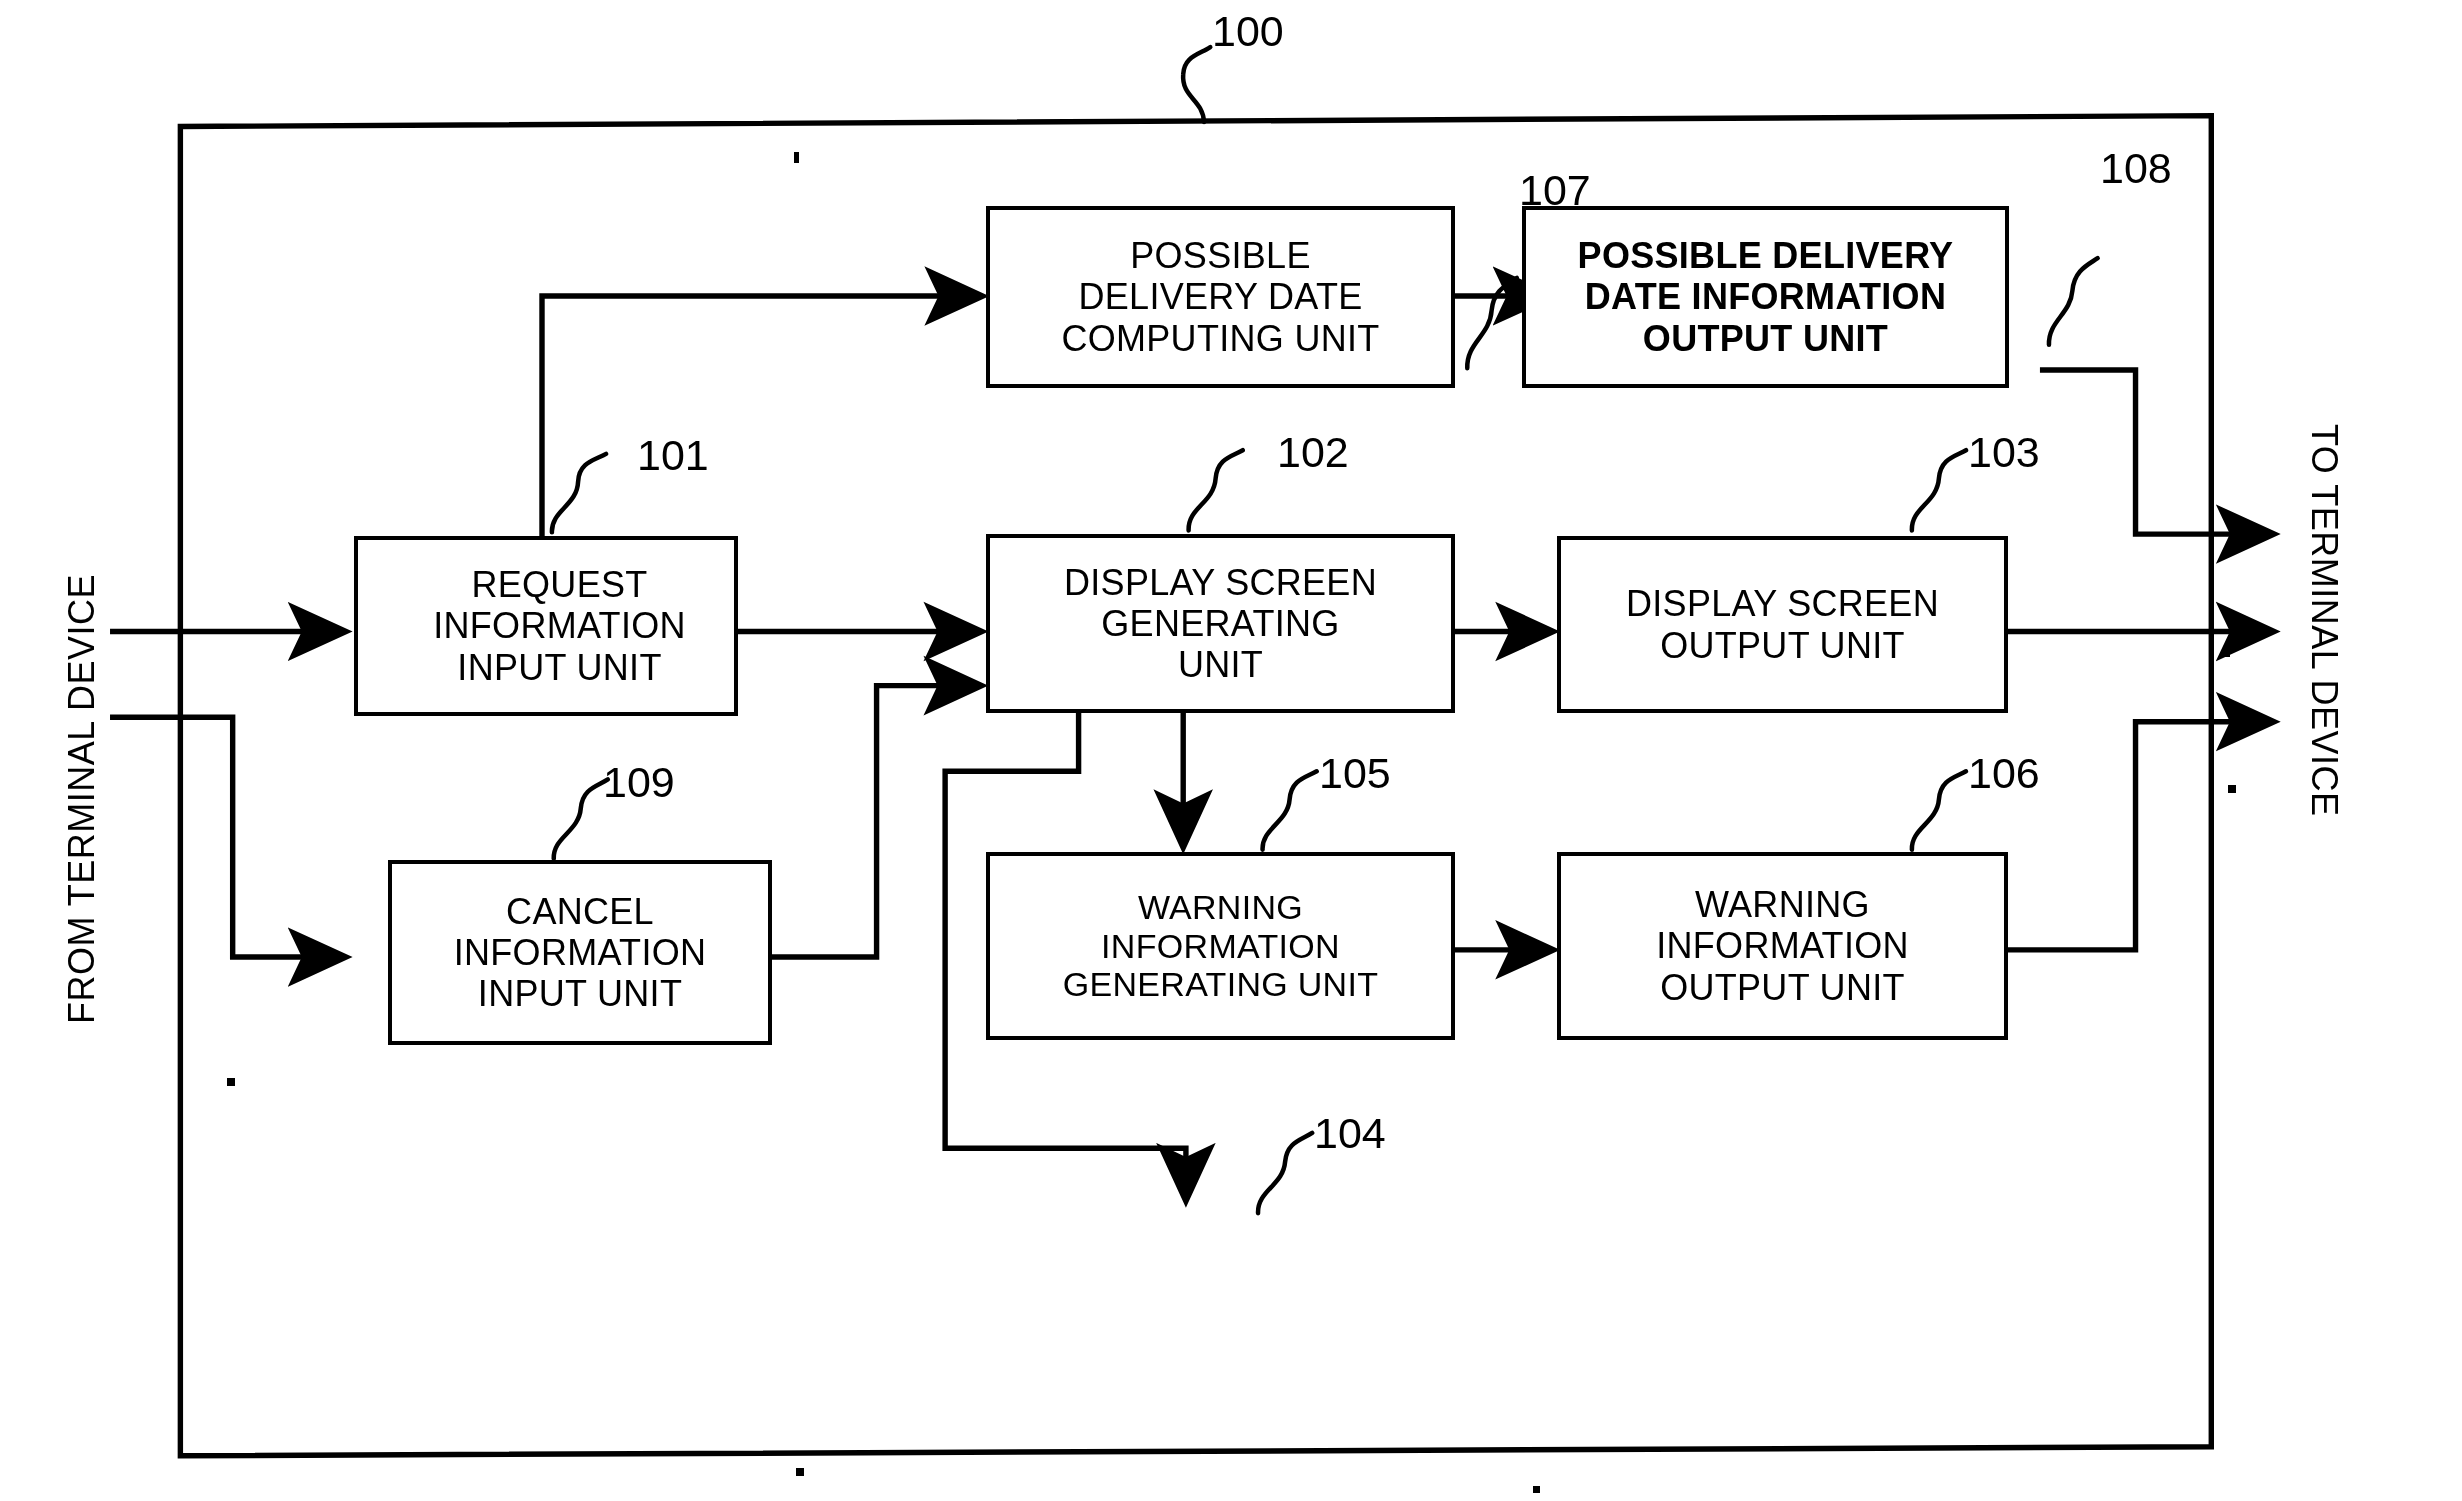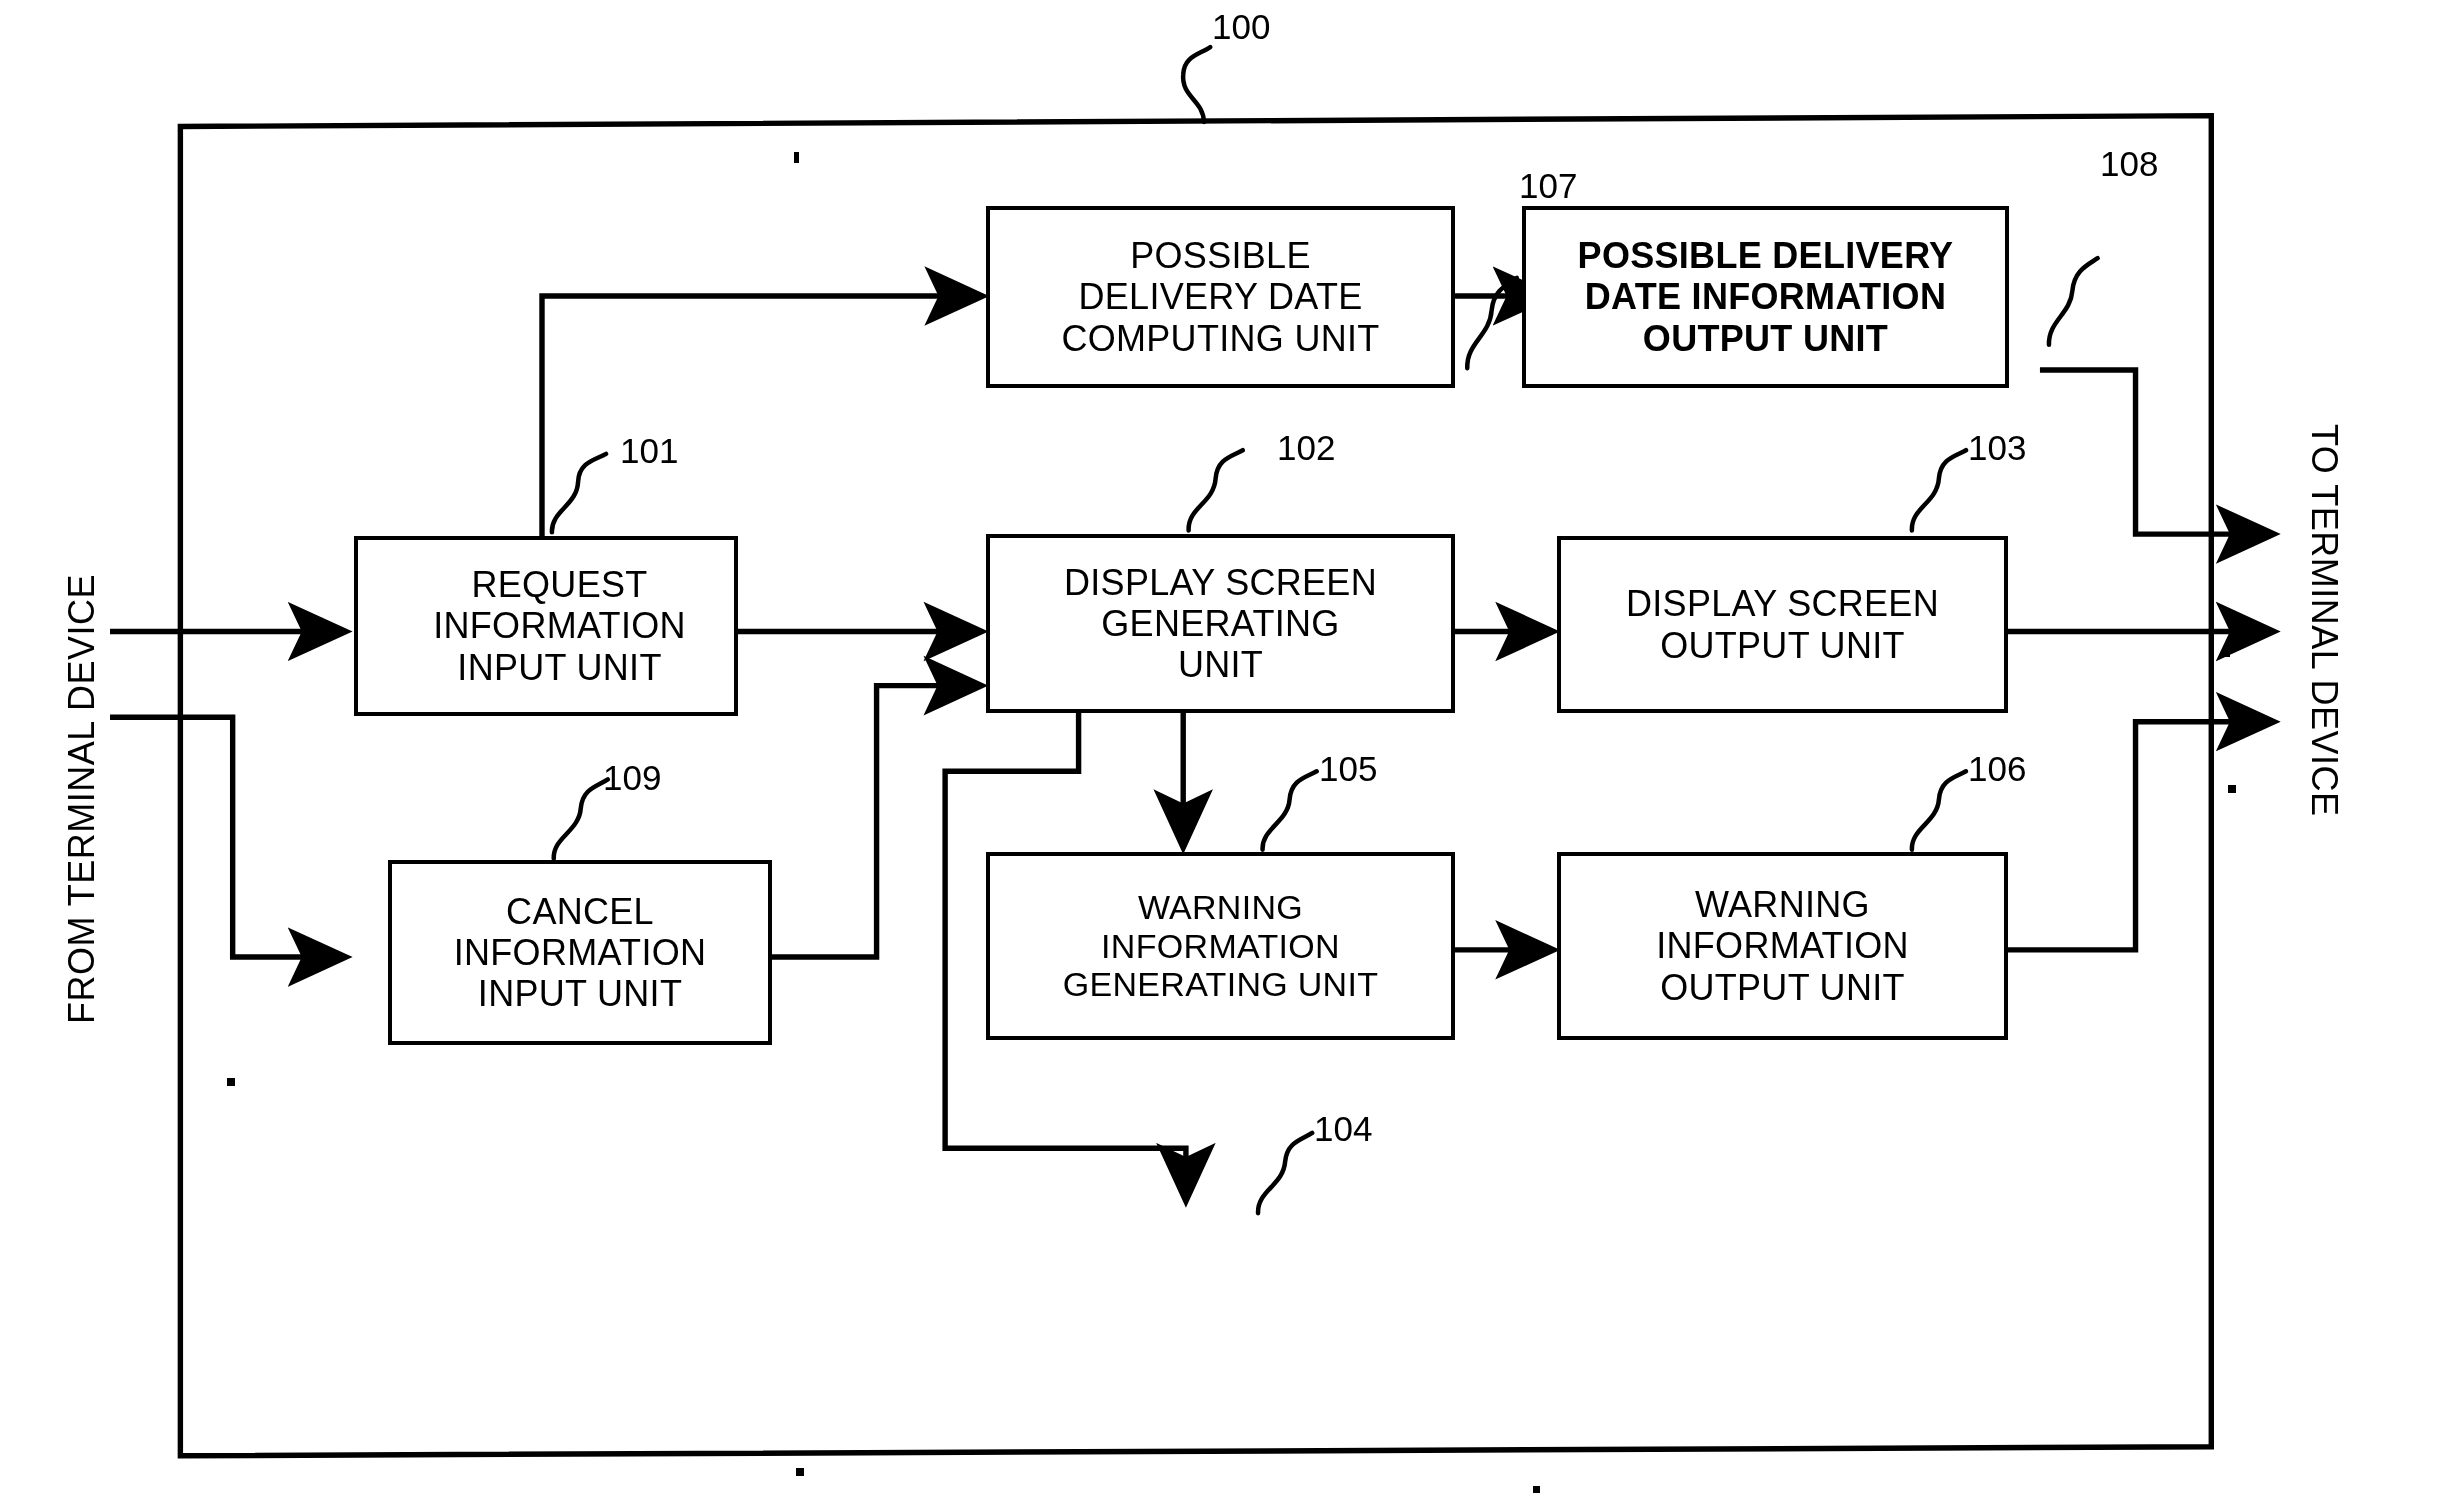--- a/index.html
+++ b/index.html
@@ -41,21 +41,21 @@
     letter-spacing: 0.3px;
     color: #000;
     white-space: pre-line;
     padding: 0 5.4px;
   }
   .unit.narrowtext .label { font-size: 34px; }
 
   
   .ref {
     position: absolute;
-    font-size: 35px;
+    font-size: 43px;
     color: #000;
     z-index: 9;
     white-space: nowrap;
   }
 
   
   .side-caption {
     position: absolute;
     font-size: 36px;
     letter-spacing: 0.5px;
@@ -130,21 +130,21 @@
   <div class="speck" style="left:796px;  top:1468px; width:8px;  height:8px;"></div>
   <div class="speck" style="left:1533px; top:1486px; width:7.2px;  height:7.2px;"></div>
   <div class="speck" style="left:2222px; top:649px;  width:8px;  height:8px;"></div>
   <div class="speck" style="left:2228px; top:785px;  width:8px;  height:8px;"></div>
 
   <div class="ref" style="left:1212px; top:7.2px;">100</div>
 
   <div class="ref" style="left:1519px; top:166px;">107</div>
   <div class="ref" style="left:2100px; top:144px;">108</div>
 
-  <div class="ref" style="left:620px; top:431px;">101</div>
+  <div class="ref" style="left:637px; top:431px;">101</div>
   <div class="ref" style="left:1277px; top:428px;">102</div>
   <div class="ref" style="left:1968px; top:428px;">103</div>
 
   <div class="ref" style="left:603px; top:758px;">109</div>
   <div class="ref" style="left:1319px; top:749px;">105</div>
   <div class="ref" style="left:1968px; top:749px;">106</div>
 
   <div class="ref" style="left:1314px; top:1109px;">104</div>
 
   <div class="unit" style="left:986px; top:206px; width:469px; height:182px;">

